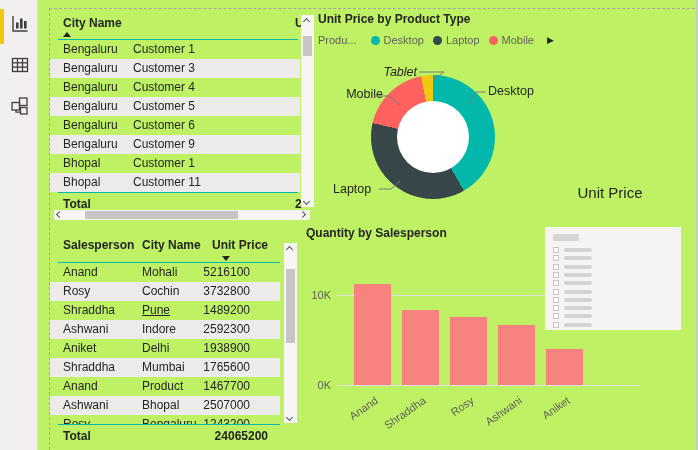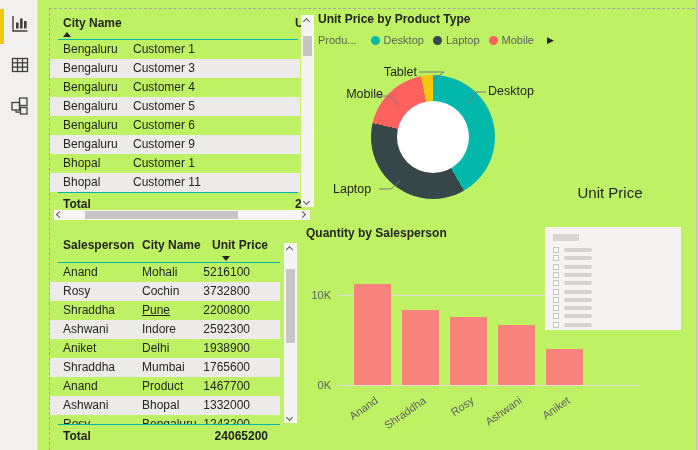--- a/index.html
+++ b/index.html
@@ -196,21 +196,21 @@
             <span>Laptop</span>
           </span>
           <span class="lg-item">
             <span class="dot" style="background: rgb(253, 98, 94);"></span>
             <span>Mobile</span>
           </span>
         </span>
       <span class="overflow">▶</span>
     </div>
     <div id="donut" style="background: conic-gradient(rgb(1, 184, 170) 0deg, rgb(1, 184, 170) 150.12deg, rgb(55, 70, 73) 150.12deg, rgb(55, 70, 73) 282.96deg, rgb(253, 98, 94) 282.96deg, rgb(253, 98, 94) 348.84deg, rgb(242, 200, 15) 348.84deg, rgb(242, 200, 15) 360deg);"></div>
-    <div class="callout" style="right:145px; top:57px;">Tablet</div>
+    <div class="callout" style="right:145px; top:57px;font-style:italic;">Tablet</div>
     <div class="callout" style="right:179px; top:79px;">Mobile</div>
     <div class="callout" style="left:178px; top:76px;">Desktop</div>
     <div class="callout" style="left:23px; top:174px;">Laptop</div>
     <svg id="leader-svg" width="252" height="208">
       <polyline points="109,64 134,64 123,72"></polyline>
       <polyline points="64,88 79,88 90,97"></polyline>
       <polyline points="176,84 166,84 158,96"></polyline>
       <polyline points="69,181 81,181 90,173"></polyline>
     </svg>
   </div>
@@ -232,21 +232,21 @@
           <span style="right: 30px;">5216100</span>
         </div>
         <div class="trow alt">
           <span style="left: 13px;">Rosy</span>
           <span style="left: 92px;">Cochin</span>
           <span style="right: 30px;">3732800</span>
         </div>
         <div class="trow">
           <span style="left: 13px;">Shraddha</span>
           <span style="left: 92px; text-decoration: underline;">Pune</span>
-          <span style="right: 30px;">2200800</span>
+          <span style="right: 30px;">1489200</span>
         </div>
         <div class="trow alt">
           <span style="left: 13px;">Ashwani</span>
           <span style="left: 92px;">Indore</span>
           <span style="right: 30px;">2592300</span>
         </div>
         <div class="trow">
           <span style="left: 13px;">Aniket</span>
           <span style="left: 92px;">Delhi</span>
           <span style="right: 30px;">1938900</span>
@@ -257,21 +257,21 @@
           <span style="right: 30px;">1765600</span>
         </div>
         <div class="trow">
           <span style="left: 13px;">Anand</span>
           <span style="left: 92px;">Product</span>
           <span style="right: 30px;">1467700</span>
         </div>
         <div class="trow alt">
           <span style="left: 13px;">Ashwani</span>
           <span style="left: 92px;">Bhopal</span>
-          <span style="right: 30px;">1332000</span>
+          <span style="right: 30px;">2507000</span>
         </div>
         <div class="trow">
           <span style="left: 13px;">Rosy</span>
           <span style="left: 92px;">Bengaluru</span>
           <span style="right: 30px;">1243200</span>
         </div>
       </div>
     <div class="teal-rule" style="left:8px; top:192px; width:222px;"></div>
     <div class="total-row" style="left:13px; top:197px;">Total</div>
     <div class="total-row" style="right:30px; top:197px; left:auto;">24065200</div>

